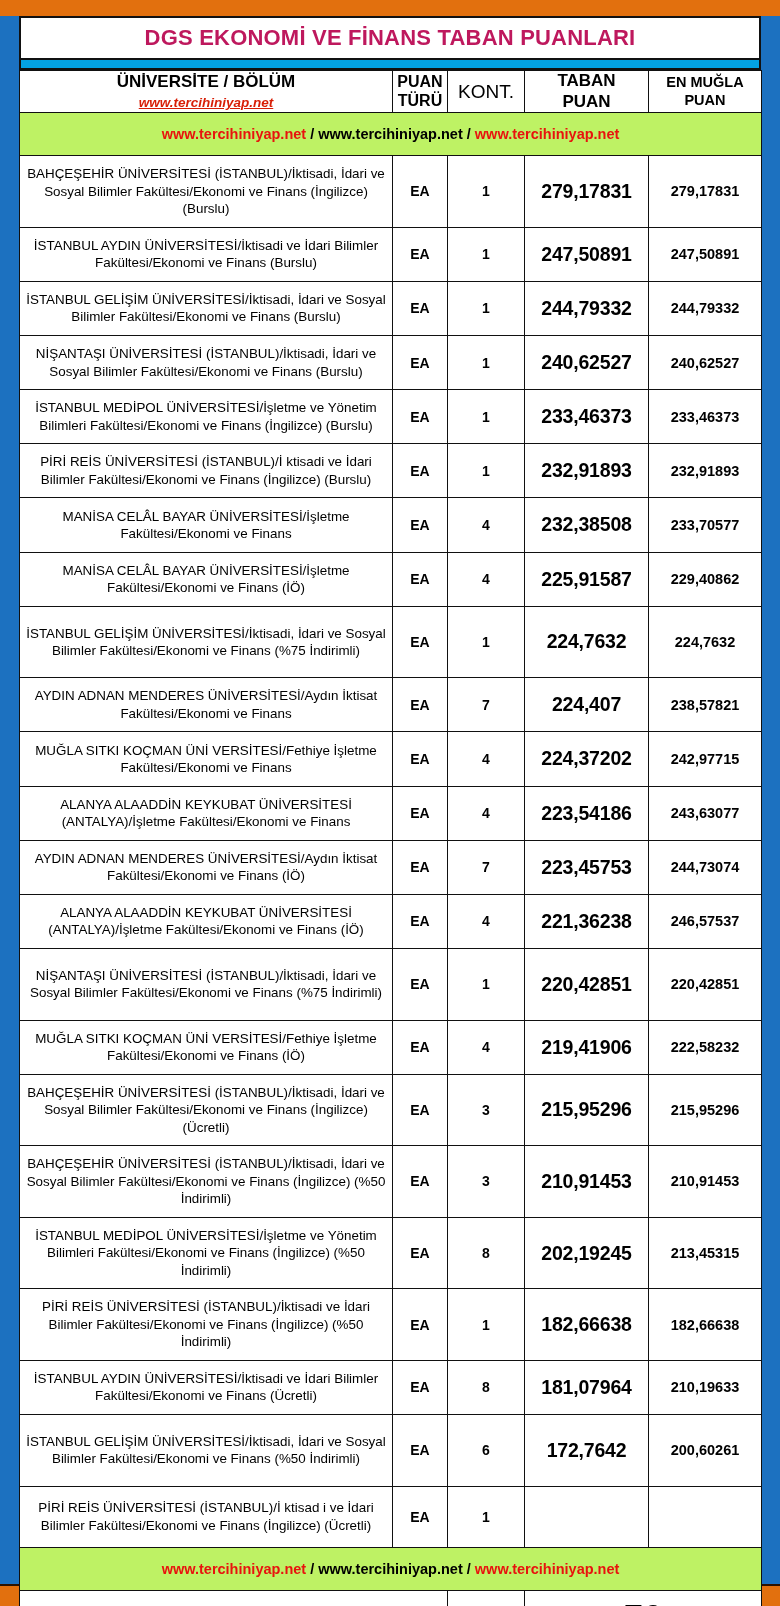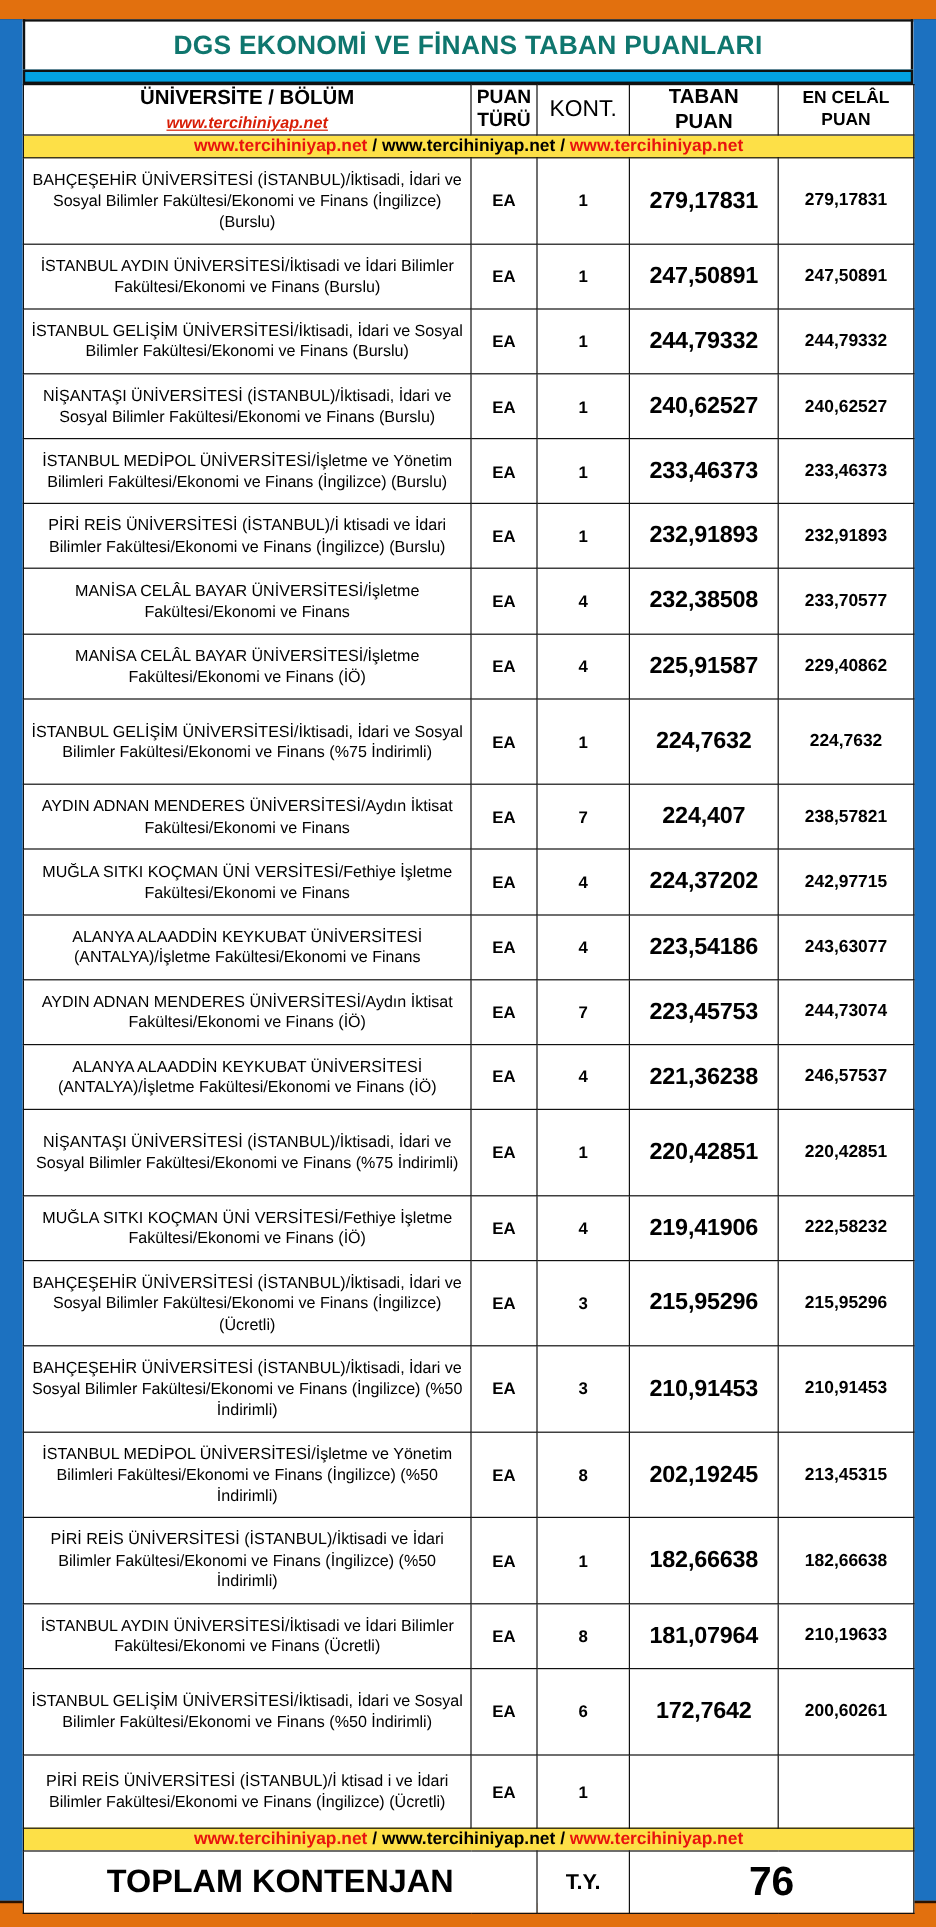--- a/index.html
+++ b/index.html
@@ -66,21 +66,21 @@
     border-bottom: 0;
     display: flex;
     align-items: center;
     justify-content: center;
     background: #ffffff;
     flex: none;
   }
   .title-row .title-text {
     font-size: 22px;
     font-weight: bold;
-    color: #0f766e;
+    color: #be185d;
     letter-spacing: .2px;
   }
   .blue-band {
     height: 12px;
     background: #03A2E3;
     border: 2px solid #111111;
     border-top: 2px solid #111111;
     flex: none;
     box-sizing: border-box;
   }
@@ -115,23 +115,23 @@
     font-weight: bold;
     text-decoration: underline;
     margin-top: 3px;
   }
   th.h-small { font-size: 16px; font-weight: bold; line-height: 1.15; }
   th.h-kont  { font-size: 19px; font-weight: normal; }
   th.h-taban { font-size: 17px; font-weight: bold; background: #FFFF00; line-height: 1.2;}
   th.h-yuks  { font-size: 14.5px; font-weight: bold; line-height: 1.2; }
 
   tr.promo td {
-    background: #fde047;
+    background: #bef264;
     height: 19px;
-    padding: 0;
+    padding: 12px;
   }
   .promo-line {
     font-size: 14.5px;
     font-weight: bold;
     color: #000000;
     white-space: nowrap;
     line-height: 1;
   }
   .promo-line .red { color: #E8130E; }
 
@@ -190,21 +190,21 @@
           <th class="h-small">
             <span>PUAN</span><br>
             <span>TÜRÜ</span>
           </th>
           <th class="h-kont">KONT.</th>
           <th class="h-taban">
             <span>TABAN</span><br>
             <span>PUAN</span>
           </th>
           <th class="h-yuks">
-            <span>EN CELÂL</span><br>
+            <span>EN MUĞLA</span><br>
             <span>PUAN</span>
           </th>
         </tr>
       </thead>
       <tbody>
         <tr class="promo">
           <td colspan="5">
             <span class="promo-line">
               <span class="red">www.tercihiniyap.net</span><span> / </span><span>www.tercihiniyap.net</span><span> / </span><span class="red">www.tercihiniyap.net</span>
             </span>

